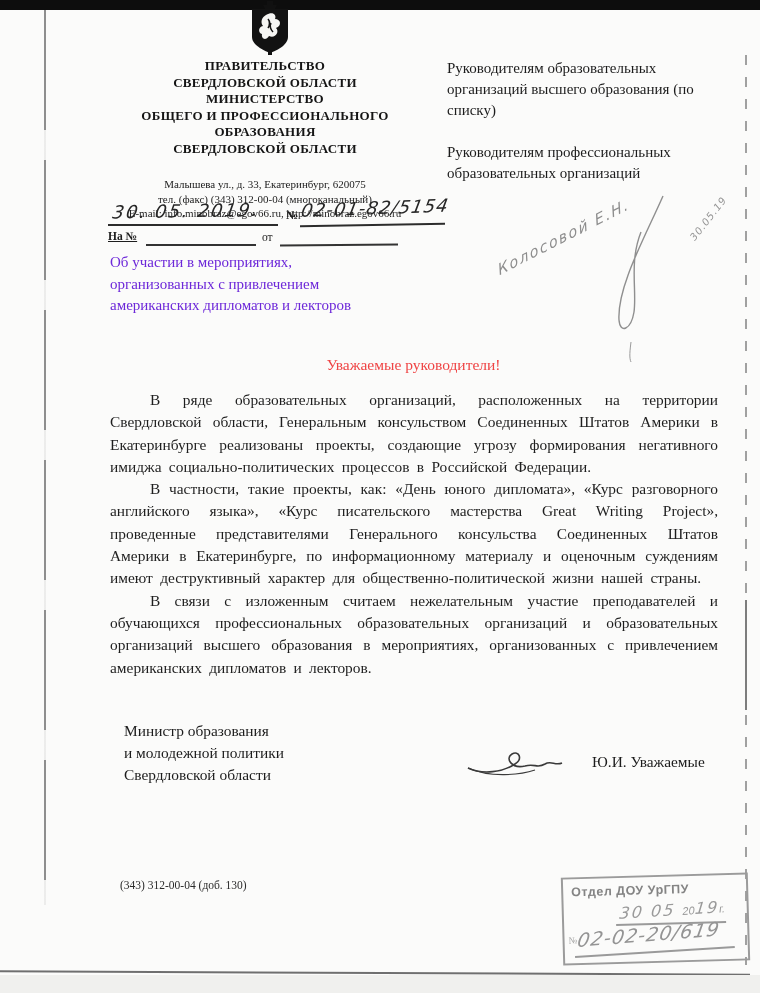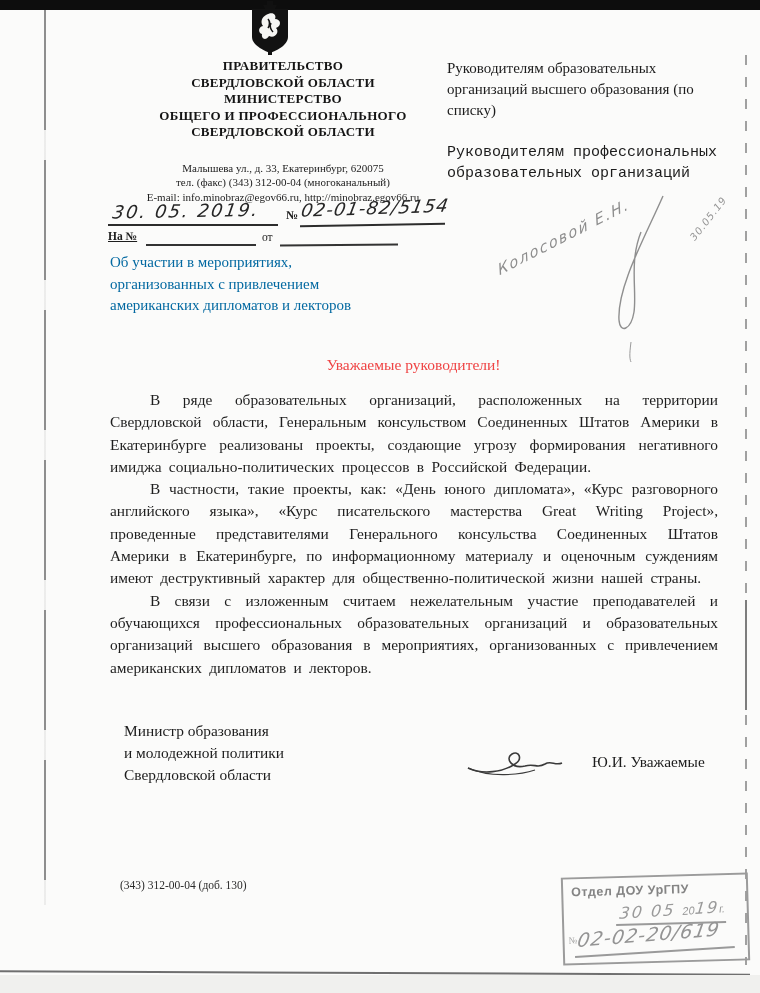--- a/index.html
+++ b/index.html
@@ -16,51 +16,51 @@
     opacity:.75;}
   .right-scanline{left:745px;top:55px;width:2px;height:910px;
     background:repeating-linear-gradient(to bottom,#8a8a8a 0 10px,transparent 10px 22px);
     opacity:.8;}
   .right-scanline-solid{left:745px;top:600px;width:2px;height:110px;background:#7d7d7d;}
   .bottomline{left:0;top:972px;width:750px;height:2px;background:#6f6f6f;transform:rotate(.25deg);}
   .bottomstrip{left:0;top:975px;width:760px;height:18px;background:#f0f0ee;}
 
   
   .crest{left:242px;top:1px;width:56px;height:54px;}
-  .lh{left:116px;top:58px;width:334px;text-align:center;}
+  .lh{left:98px;top:58px;width:334px;text-align:center;}
   .lh .org{font-weight:bold;font-size:13px;line-height:16.5px;letter-spacing:.3px;color:#151515;}
   .lh .contact{margin-top:20px;font-size:11px;line-height:14.5px;color:#222;}
 
   
   .hand{font-family:"DejaVu Sans", sans-serif;font-style:italic;}
   .ref-date{left:113px;top:200px;width:160px;font-size:18px;color:#262626;
     transform:skewX(-10deg) rotate(-1deg);letter-spacing:2px;}
   .ref-line1{left:108px;top:224px;width:170px;height:2px;background:#2c2c2c;}
   .ref-no-sign{left:286px;top:208px;font-size:12px;color:#1d1d1d;font-weight:bold;}
   .ref-number{left:302px;top:197px;width:160px;font-size:18px;color:#262626;
     transform:skewX(-12deg) rotate(-2deg);letter-spacing:1px;white-space:nowrap;}
   .ref-line2{left:300px;top:224px;width:145px;height:2px;background:#2c2c2c;transform:rotate(-1deg);}
   .na-label{left:108px;top:230px;font-size:11.5px;font-weight:bold;color:#1d1d1d;text-decoration:underline;}
   .na-line1{left:146px;top:244px;width:110px;height:1.5px;background:#333;}
   .ot-label{left:262px;top:231px;font-size:11.5px;color:#1d1d1d;}
   .na-line2{left:280px;top:244px;width:118px;height:1.5px;background:#333;transform:rotate(-.6deg);}
 
   
   .addr{left:447px;top:58px;width:275px;font-size:15px;line-height:21px;color:#1c1c1c;}
-  .addr .a2{margin-top:21px;font-family:Liberation Mono, monospace;}
+  .addr .a2{margin-top:21px;}
 
   
   .res-name{left:488px;top:218px;width:190px;font-size:15px;color:#8d8d8d;
     transform:rotate(-27deg) skewX(-14deg);letter-spacing:2px;white-space:nowrap;}
   .res-flourish{left:595px;top:192px;width:90px;height:200px;}
   .res-date{left:682px;top:213px;font-size:10px;color:#949494;
     transform:rotate(-52deg);letter-spacing:1px;white-space:nowrap;}
 
   
-  .subject{left:110px;top:252px;width:270px;font-size:15px;line-height:21.5px;color:#0369a1;}
+  .subject{left:110px;top:252px;width:270px;font-size:15px;line-height:21.5px;color:#6d28d9;}
 
   
   .salutation{left:110px;top:356px;width:607px;text-align:center;font-size:15.5px;color:#ef4444;}
   .body-text{left:110px;top:389px;width:608px;font-size:15.4px;line-height:22.3px;
     text-align:justify;color:#1e1e1e;word-spacing:3.5px;}
   .body-text p{margin:0;text-indent:40px;}
 
   
   .sig-pos{left:124px;top:720px;width:240px;font-size:15.4px;line-height:22px;color:#1c1c1c;}
   .sig-svg{left:465px;top:742px;width:115px;height:40px;}
@@ -104,20 +104,21 @@
       <path d="M26,18 C28,20 28,24 26,27 M29,22 C27,25 29,29 31,31" stroke="#121212" stroke-width="1.6" fill="none"></path>
       <rect x="26" y="50" width="4" height="4" fill="#111"></rect>
     </svg>
   </div>
 
   <div class="abs lh">
     <div class="org">ПРАВИТЕЛЬСТВО</div>
     <div class="org">СВЕРДЛОВСКОЙ ОБЛАСТИ</div>
     <div class="org">МИНИСТЕРСТВО</div>
     <div class="org">ОБЩЕГО И ПРОФЕССИОНАЛЬНОГО</div>
+    <div class="org">ОБРАЗОВАНИЯ</div>
     <div class="org">СВЕРДЛОВСКОЙ ОБЛАСТИ</div>
     <div class="contact">
       <div>Малышева ул., д. 33, Екатеринбург, 620075</div>
       <div>тел. (факс) (343) 312-00-04 (многоканальный)</div>
       <div>E-mail: info.minobraz@egov66.ru, http://minobraz.egov66.ru</div>
     </div>
   </div>
 
   <div class="abs hand ref-date">30. 05. 2019.</div>
   <div class="abs ref-line1"></div>

